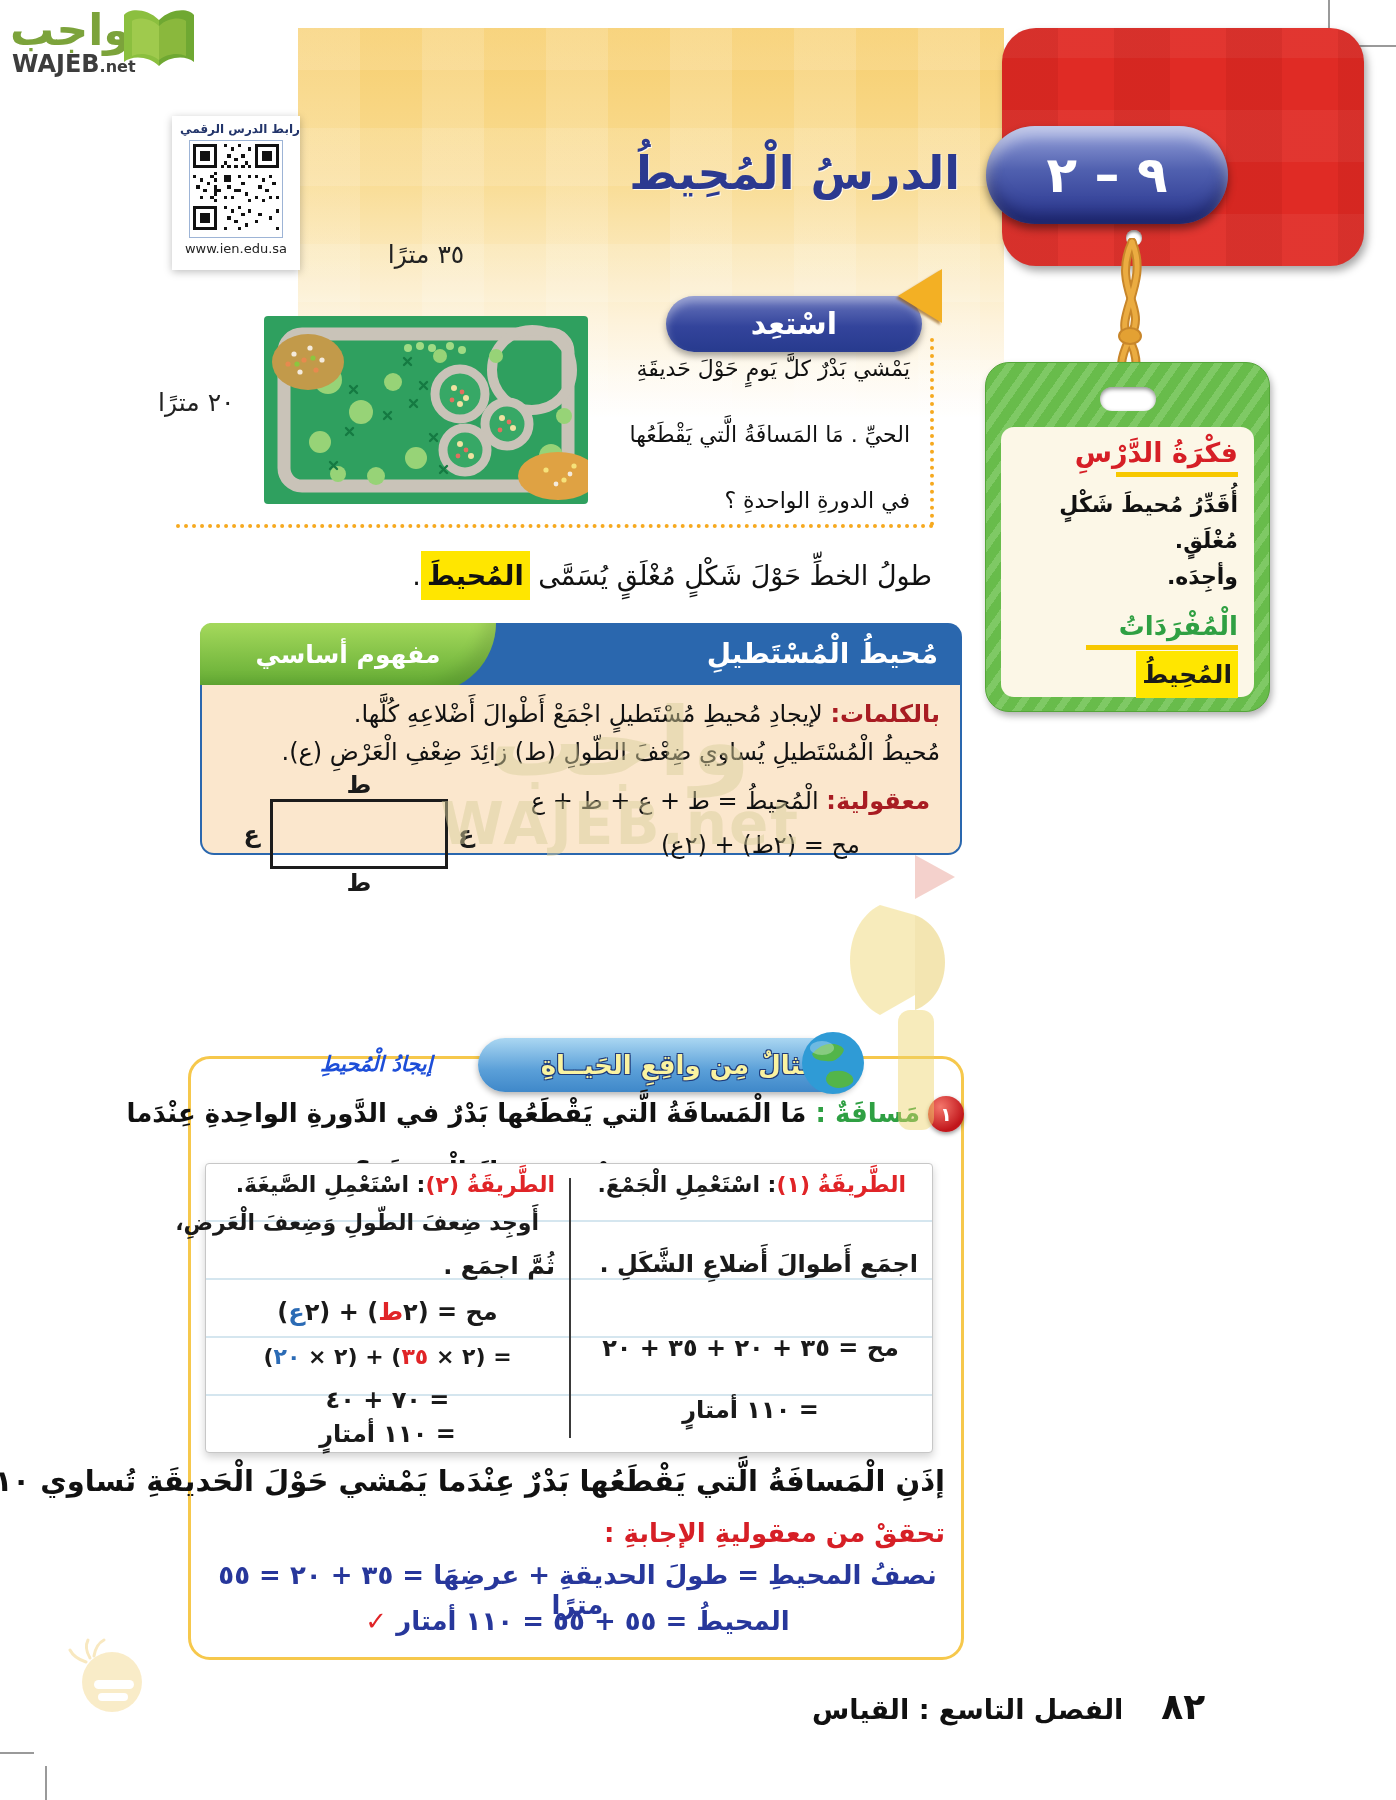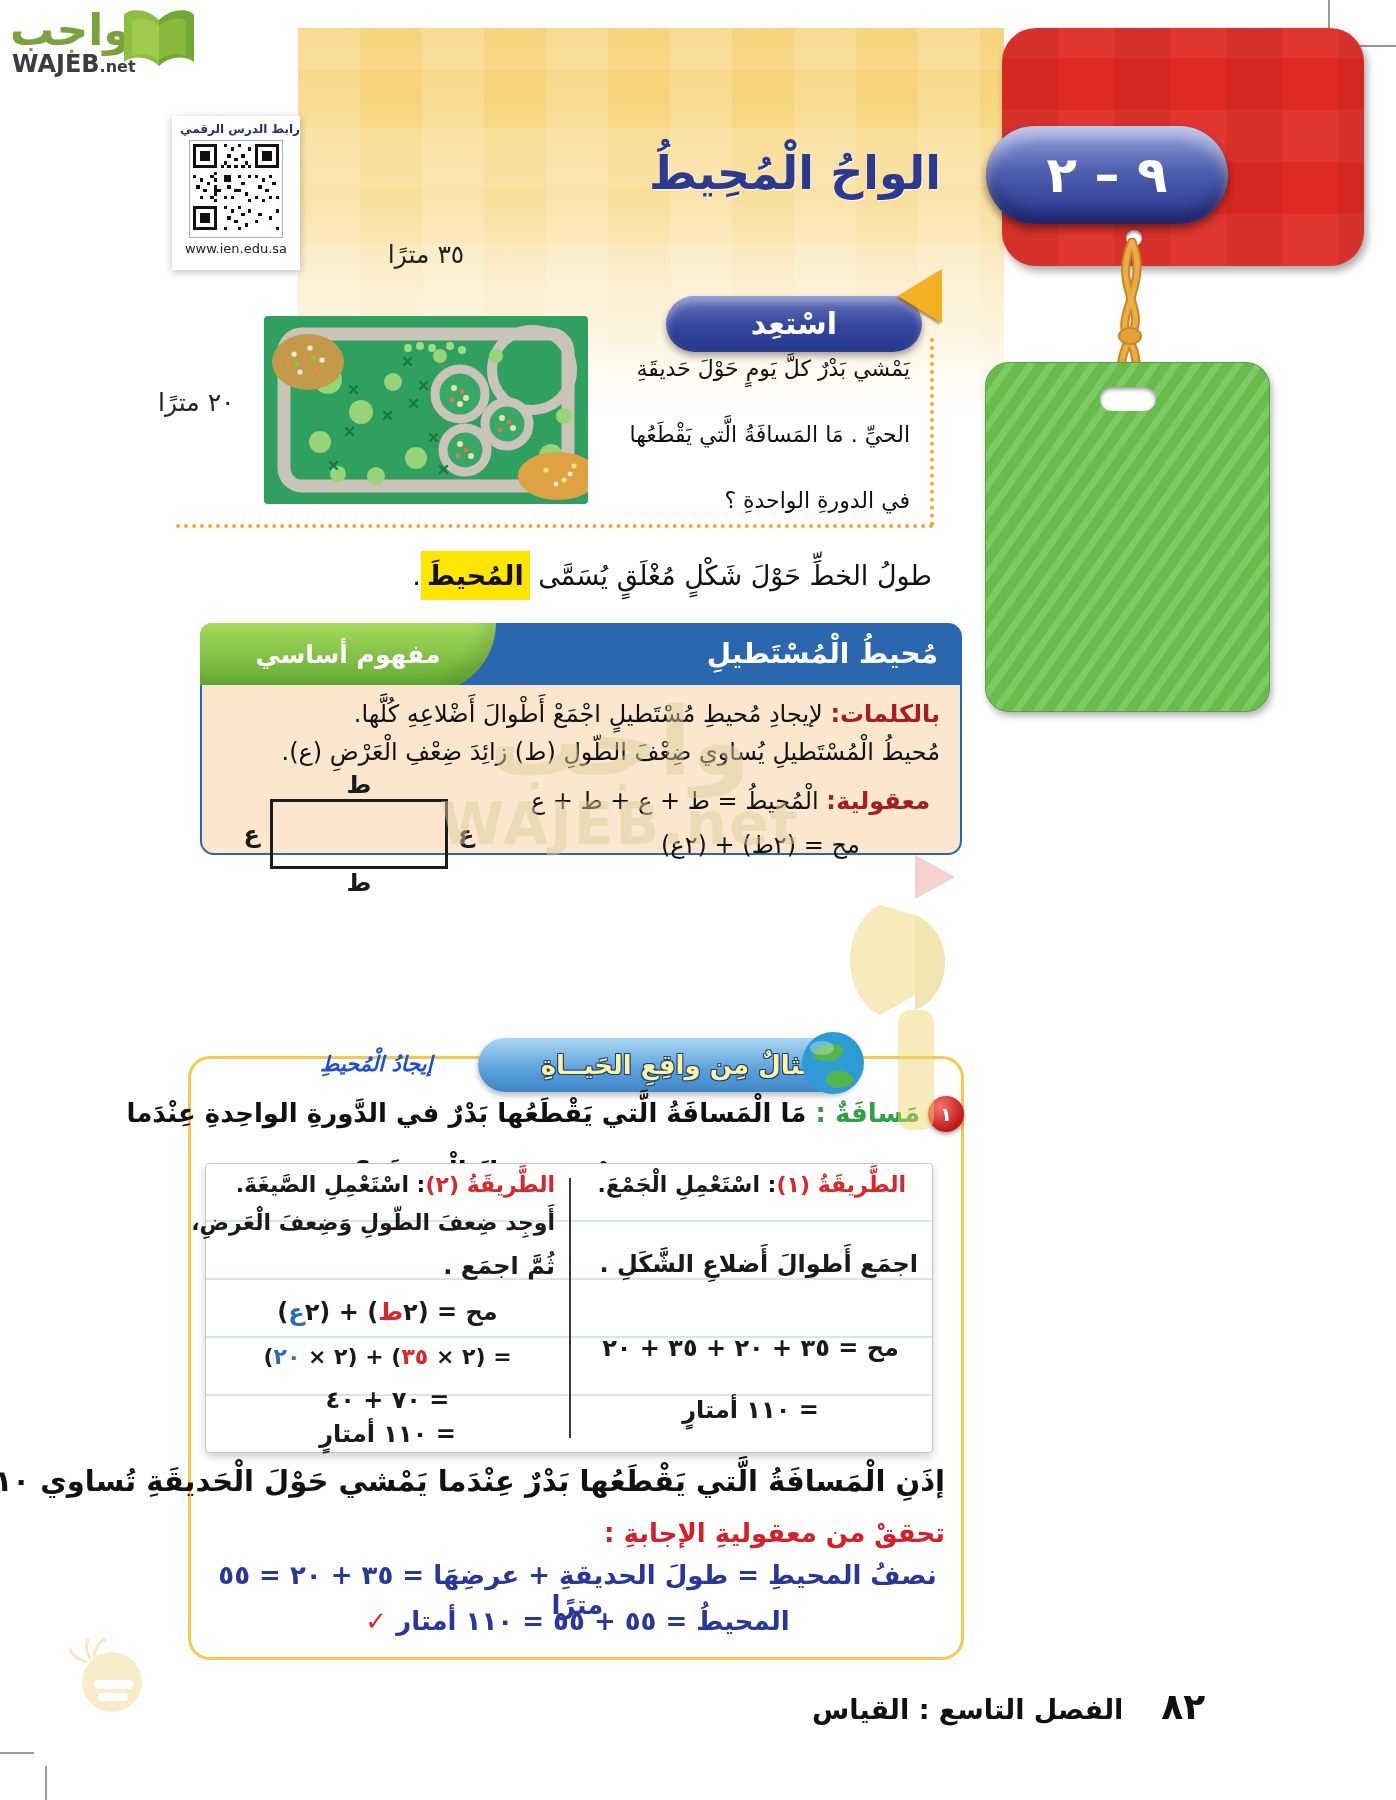--- a/index.html
+++ b/index.html
@@ -245,21 +245,21 @@
             <rect x="22" y="21" width="1" height="1"></rect>
             <rect x="19" y="20" width="1" height="1"></rect>
             <rect x="24" y="19" width="1" height="1"></rect>
             <rect x="18" y="22" width="1" height="1"></rect>
         </g>
       </svg>
     </div>
     <div class="qr-url">www.ien.edu.sa</div>
   </div>
 
-  <div class="abs page-title nowrap" style="left:630px;top:146px;width:330px;">الواحُ الْمُحِيطُ</div>
+  <div class="abs page-title nowrap" style="left:630px;top:146px;width:330px;">الدرسُ الْمُحِيطُ</div>
 
   <div class="abs ready-pill" style="left:666px;top:268px;width:256px;height:56px;">
     <span>اسْتعِد</span>
   </div>
   <div class="abs ready-arrow" style="left:898px;top:269px;"></div>
 
   <div class="abs dots-v" style="left:930px;top:338px;height:188px;width:0;"></div>
   <div class="abs dots-h" style="left:176px;top:524px;width:758px;height:0;"></div>
 
   <div class="abs meas nowrap" style="left:264px;top:240px;width:324px;text-align:center;">٣٥ مترًا</div>
@@ -350,20 +350,29 @@
   </svg>
 
   <div class="abs" style="left:540px;top:336px;width:370px;">
     <div class="warm-line">يَمْشي بَدْرٌ كلَّ يَومٍ حَوْلَ حَديقَةِ</div>
     <div class="warm-line">الحيِّ . مَا المَسافَةُ الَّتي يَقْطَعُها</div>
     <div class="warm-line">في الدورةِ الواحدةِ ؟</div>
   </div>
 
   <div class="abs tag" style="left:985px;top:362px;width:283px;height:348px;">
     <div class="tag-hole"></div>
+    <div class="tag-card">
+      <div class="tag-h-red">فكْرَةُ الدَّرْسِ</div>
+      <div class="u-bar" style="width:122px;"></div>
+      <div class="tag-line">أُقَدِّرُ مُحيطَ شَكْلٍ مُغْلَقٍ.</div>
+      <div class="tag-line">وأجِدَه.</div>
+      <div class="tag-h-green">الْمُفْرَدَاتُ</div>
+      <div class="u-bar" style="width:152px;"></div>
+      <div><span class="hl" style="font-size:25px;">المُحِيطُ</span></div>
+    </div>
   </div>
 
   <div class="abs intro-line nowrap" style="left:210px;top:560px;width:722px;">
     <span>طولُ الخطِّ حَوْلَ شَكْلٍ مُغْلَقٍ يُسَمَّى </span><span class="hl">المُحيطَ</span><span>.</span>
   </div>
 
   <div class="abs cbox" style="left:200px;top:623px;width:762px;height:232px;">
     <div class="cbox-head"></div>
     <div class="cbox-title nowrap">مُحيطُ الْمُسْتَطيلِ</div>
     <div class="cbox-tab">مفهوم أساسي</div>
@@ -434,21 +443,21 @@
       </div>
       <div class="abs ms" style="right:0;top:86px;width:100%;box-sizing:border-box;">اجمَع أَطوالَ أَضلاعِ الشَّكَلِ .</div>
       <div class="abs mf" style="right:0;top:170px;width:100%;">مح = ٣٥ + ٢٠ + ٣٥ + ٢٠</div>
       <div class="abs mf" style="right:0;top:232px;width:100%;">= ١١٠ أمتارٍ</div>
     </div>
 
     <div class="half" style="left:0;">
       <div class="abs mh nowrap" style="right:0;top:8px;width:100%;box-sizing:border-box;">
         <span class="t-red">الطَّريقَةُ (٢)</span><span>: اسْتَعْمِلِ الصَّيغَةَ.</span>
       </div>
-      <div class="abs ms nowrap" style="right:0;top:46px;width:100%;box-sizing:border-box;font-size:22px;">أَوجِد ضِعفَ الطّولِ وَضِعفَ الْعَرضِ،</div>
+      <div class="abs ms nowrap" style="right:16px;top:46px;width:100%;box-sizing:border-box;font-size:22px;">أَوجِد ضِعفَ الطّولِ وَضِعفَ الْعَرضِ،</div>
       <div class="abs ms" style="right:0;top:88px;width:100%;box-sizing:border-box;">ثُمَّ اجمَع .</div>
       <div class="abs mf" style="right:0;top:134px;width:100%;">
         <span>مح = (٢</span><span class="t-red">ط</span><span>) + (٢</span><span class="t-blue">ع</span><span>)</span>
       </div>
       <div class="abs mf" style="right:0;top:180px;width:100%;font-size:22px;">
         <span>= (٢ × </span><span class="t-red">٣٥</span><span>) + (٢ × </span><span class="t-blue">٢٠</span><span>)</span>
       </div>
       <div class="abs mf" style="right:0;top:222px;width:100%;">= ٧٠ + ٤٠</div>
       <div class="abs mf" style="right:0;top:256px;width:100%;">= ١١٠ أمتارٍ</div>
     </div>

